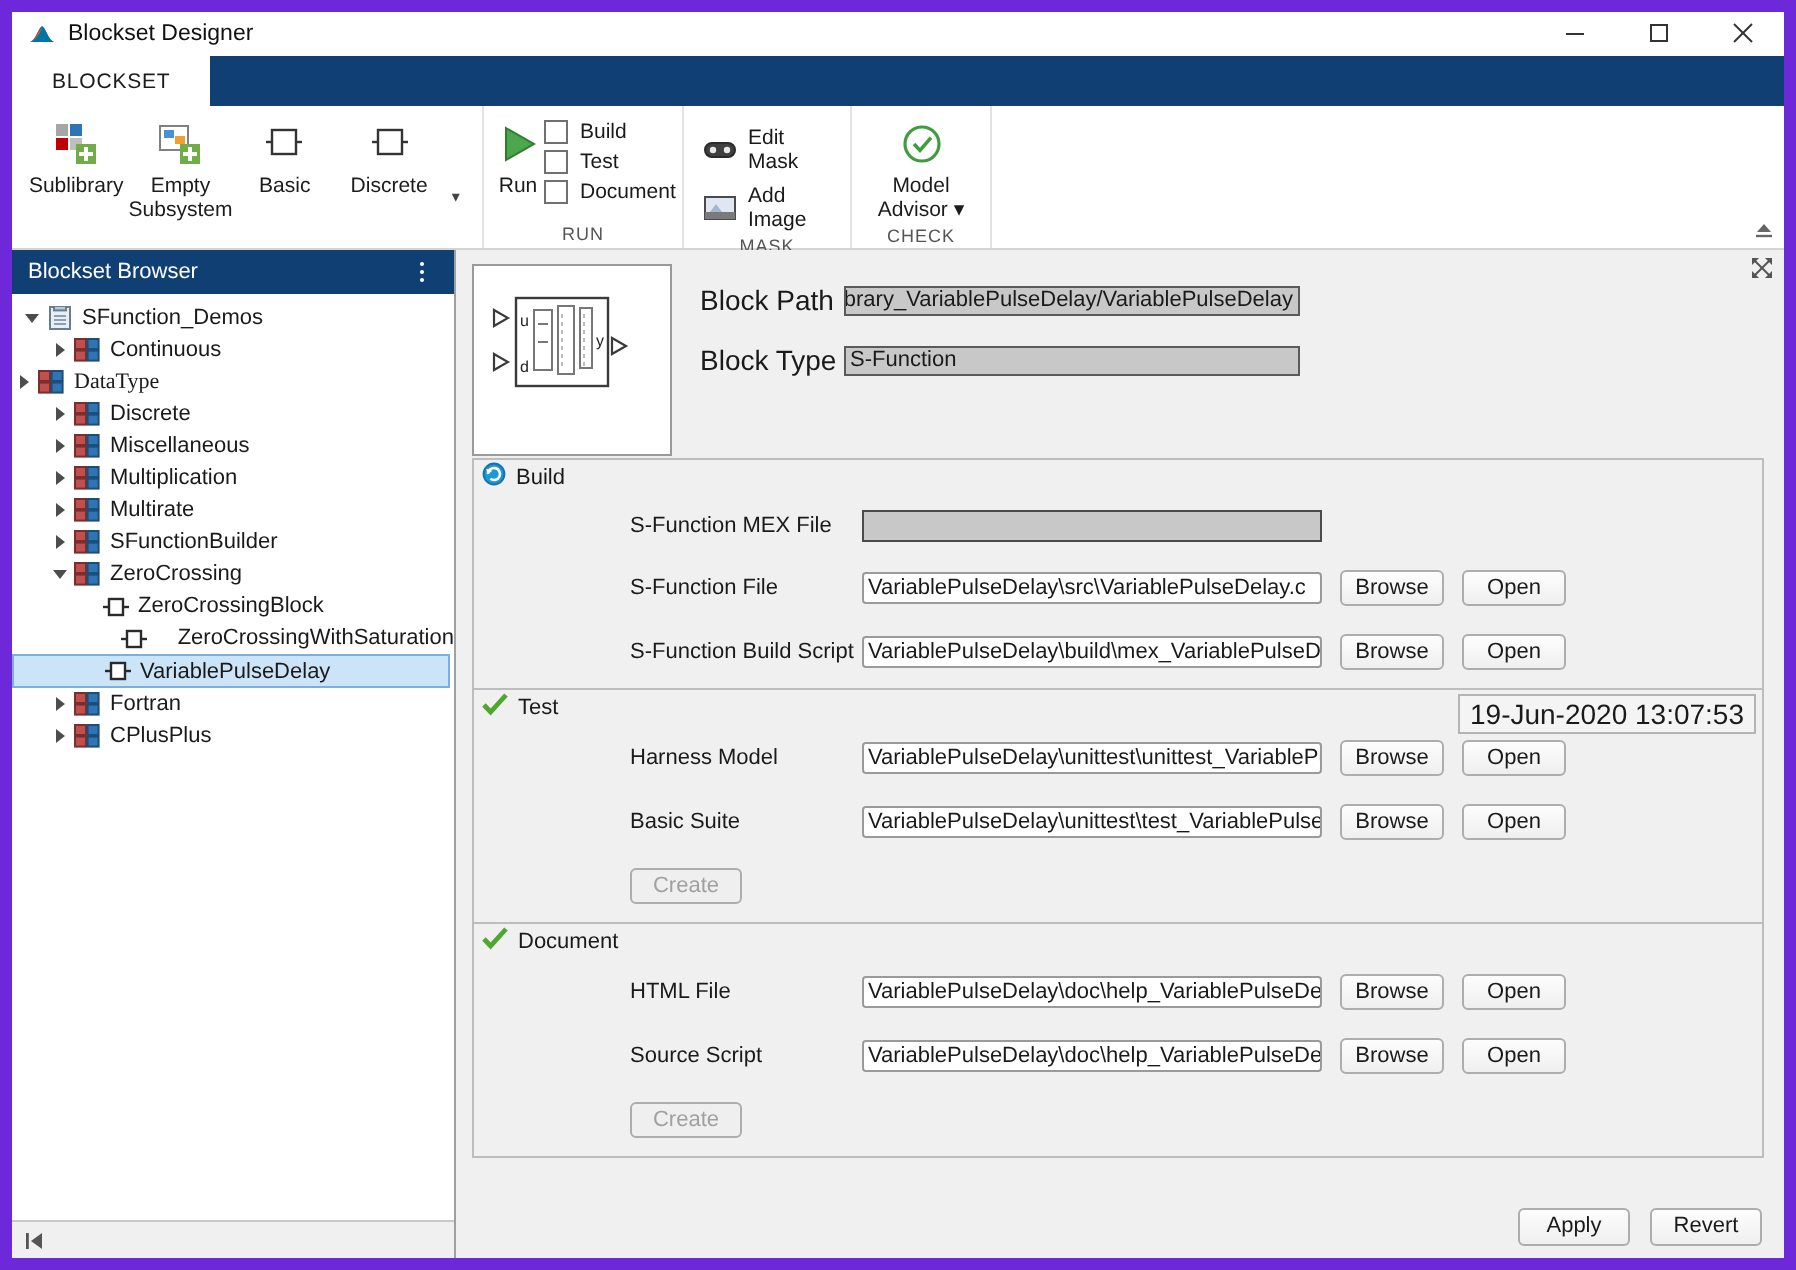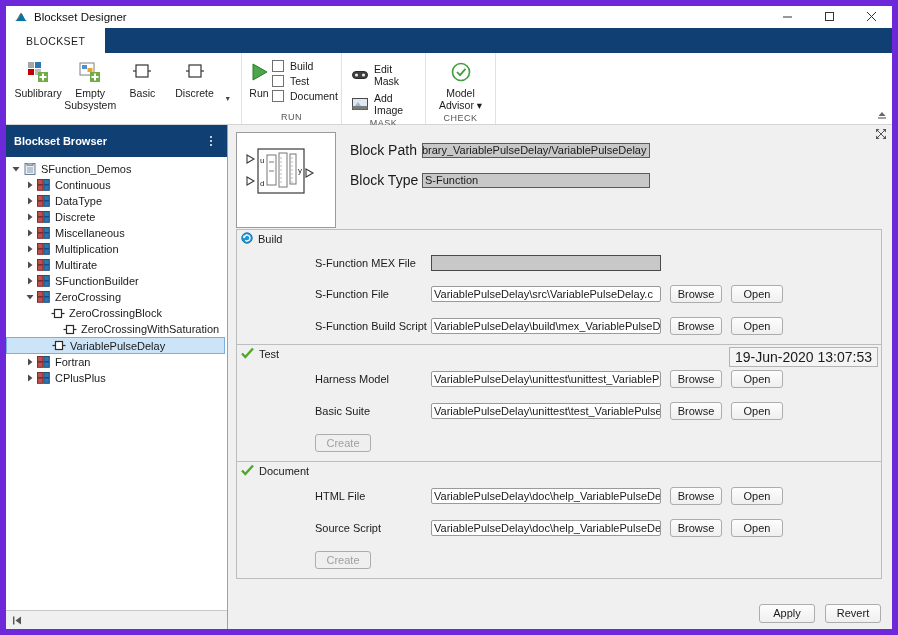--- a/index.html
+++ b/index.html
@@ -120,27 +120,27 @@
 
   
   .sidebar {
     width: 222px;
     display: flex; flex-direction: column;
     background: #ffffff;
     border-right: 1px solid #a0a0a0;
     flex: 0 0 auto;
   }
   .sb-header {
-    height: 32px;
+    height: 22px;
     background: #0f3f73;
     color: #fff;
     display: flex; align-items: center;
     padding: 0 6px 0 8px;
     font-size: 11px;
-    font-weight: bold;
+    font-weight: normal;
     flex: 0 0 auto;
   }
   .sb-header .sp { flex: 1; }
   .sb-kebab { letter-spacing: 0; font-size: 12px; line-height: 9px; width: 12px; text-align: center; }
   .tree { flex: 1; overflow: hidden; padding-top: 4px; background: #fff; }
   .tnode {
     height: 16px;
     display: flex; align-items: center;
     font-size: 11px;
     white-space: nowrap;
@@ -504,21 +504,21 @@
             <span class="ticon">
               <svg width="13" height="12" viewBox="0 0 13 12">
                 <rect x="0.5" y="0.5" width="5.5" height="5" fill="#c0504d" stroke="#7a2f2d"></rect>
                 <rect x="6.8" y="0.5" width="5.5" height="5" fill="#2e75b6" stroke="#1e4d7a"></rect>
                 <rect x="0.5" y="6.3" width="5.5" height="5" fill="#c0504d" stroke="#7a2f2d"></rect>
                 <rect x="6.8" y="6.3" width="5.5" height="5" fill="#2e75b6" stroke="#1e4d7a"></rect>
               </svg>
             </span>
             <span class="tlabel">Continuous</span>
           </div>
-          <div class="tnode" style="padding-left: 18px;">
+          <div class="tnode" style=" font-family: Liberation Serif, serif;">
             <span class="tw">
               <svg width="8" height="8" viewBox="0 0 8 8">
                 <polygon points="2,0.5 6.5,4 2,7.5" fill="#4d4d4d"></polygon>
               </svg>
             </span>
             <span class="ticon">
               <svg width="13" height="12" viewBox="0 0 13 12">
                 <rect x="0.5" y="0.5" width="5.5" height="5" fill="#c0504d" stroke="#7a2f2d"></rect>
                 <rect x="6.8" y="0.5" width="5.5" height="5" fill="#2e75b6" stroke="#1e4d7a"></rect>
                 <rect x="0.5" y="6.3" width="5.5" height="5" fill="#c0504d" stroke="#7a2f2d"></rect>
@@ -627,21 +627,21 @@
             <span class="tw"></span>
             <span class="ticon">
               <svg width="14" height="11" viewBox="0 0 14 11">
                 <rect x="3.5" y="1.5" width="7" height="8" fill="#fff" stroke="#2a2a2a" stroke-width="1.2"></rect>
                 <line x1="0.5" y1="5.5" x2="3.5" y2="5.5" stroke="#2a2a2a" stroke-width="1.2"></line>
                 <line x1="10.5" y1="5.5" x2="13.5" y2="5.5" stroke="#2a2a2a" stroke-width="1.2"></line>
               </svg>
             </span>
             <span class="tlabel">ZeroCrossingBlock</span>
           </div>
-          <div class="tnode" style="padding-left: 44px;">
+          <div class="tnode" style="padding-left: 32px; justify-content: space-between;">
             <span class="tw"></span>
             <span class="ticon">
               <svg width="14" height="11" viewBox="0 0 14 11">
                 <rect x="3.5" y="1.5" width="7" height="8" fill="#fff" stroke="#2a2a2a" stroke-width="1.2"></rect>
                 <line x1="0.5" y1="5.5" x2="3.5" y2="5.5" stroke="#2a2a2a" stroke-width="1.2"></line>
                 <line x1="10.5" y1="5.5" x2="13.5" y2="5.5" stroke="#2a2a2a" stroke-width="1.2"></line>
               </svg>
             </span>
             <span class="tlabel">ZeroCrossingWithSaturation</span>
           </div>

